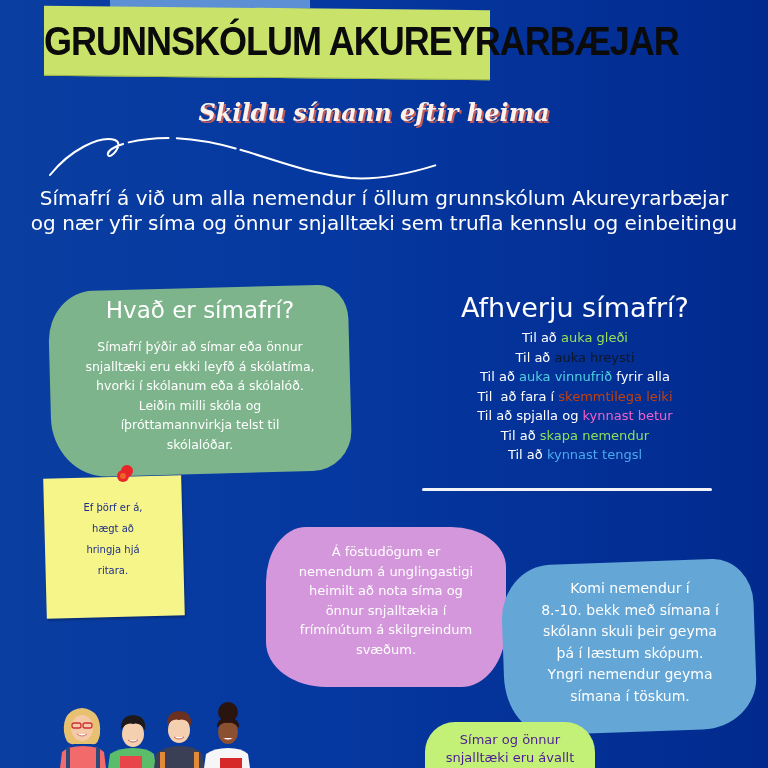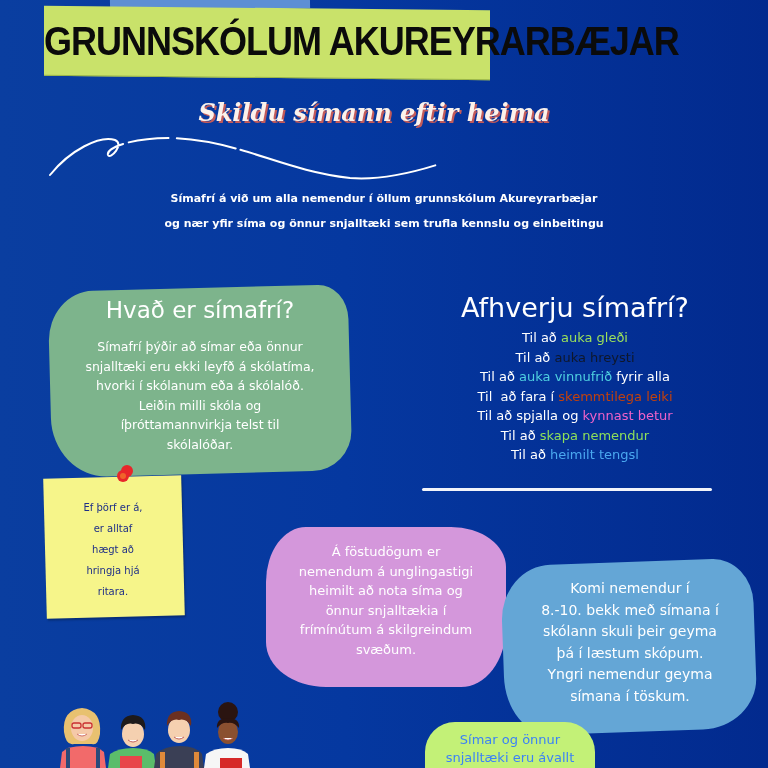--- a/index.html
+++ b/index.html
@@ -36,23 +36,22 @@
     left: 0; width: 748px; top: 98px; text-align: center;
     font-family: "DejaVu Serif", serif; font-style: italic; font-weight: bold;
     font-size: 24px; color: #fbf2ec;
     text-shadow: 2px 2px 0 #c25a5a;
   }
 
   .swirl { left: 40px; top: 130px; width: 460px; height: 55px; }
 
   .intro {
     left: 0; width: 768px; top: 186px; text-align: center;
-    font-family: "DejaVu Sans", sans-serif; font-size: 11px; line-height: 25px;
+    font-family: "DejaVu Sans", sans-serif; font-size: 20px; line-height: 25px;
     color: #ffffff;
-    font-weight: bold;
   }
 
   
   .bubble-green {
     left: 50px; top: 288px; width: 300px; height: 186px;
     background: #7db48c;
     border-radius: 45px 30px 40px 55px / 50px 35px 40px 60px;
     transform: rotate(-1.5deg);
   }
   .green-title {
@@ -116,21 +115,21 @@
   }
 
   
   .bubble-lime {
     left: 425px; top: 722px; width: 170px; height: 70px;
     background: #c3f177;
     border-radius: 30px 30px 10px 10px;
   }
   .lime-text {
     left: 425px; top: 731px; width: 170px; text-align: center;
-    font-size: 13px; line-height: 18px; color: #3b82f6;
+    font-size: 13px; line-height: 18px; color: #4c1d95;
   }
 
   
   .students { left: 48px; top: 690px; width: 210px; height: 78px; }
 </style>
 </head>
 <body>
 
 <div class="abs top-strip"></div>
 
@@ -160,35 +159,34 @@
 </div>
 
 <div class="abs sticky"></div>
 <svg class="abs pin" viewBox="0 0 22 22">
   <circle cx="13" cy="8" r="6" fill="#e8262a"></circle>
   <circle cx="9" cy="13" r="6" fill="#e8262a"></circle>
   <circle cx="9" cy="13" r="3" fill="#f0642a"></circle>
 </svg>
 <div class="abs sticky-text">
   <div>Ef þörf er á,</div>
-  <div>er alltaf</div>
   <div>hægt að</div>
   <div>hringja hjá</div>
   <div>ritara.</div>
 </div>
 
 <div class="abs why-title">Afhverju símafrí?</div>
 <div class="abs why-list">
   <div class="row"><span>Til að </span><span style="color:#9be05a">auka gleði</span><span></span></div>
   <div class="row"><span>Til að </span><span style="color:#0f172a">auka hreysti</span><span></span></div>
   <div class="row"><span>Til að </span><span style="color:#4fd0e0">auka vinnufrið</span><span> fyrir alla</span></div>
   <div class="row"><span style="white-space:pre">Til  að fara í </span><span style="color:#c2410c">skemmtilega leiki</span><span></span></div>
   <div class="row"><span>Til að spjalla og </span><span style="color:#f062c8">kynnast betur</span><span></span></div>
   <div class="row"><span>Til að </span><span style="color:#8ee05a">skapa nemendur</span><span></span></div>
-  <div class="row"><span>Til að </span><span style="color:#4aa8f0">heimilt tengsl</span><span></span></div>
+  <div class="row"><span>Til að </span><span style="color:#4aa8f0">kynnast tengsl</span><span></span></div>
 </div>
 <div class="abs why-line"></div>
 
 <div class="abs bubble-purple"></div>
 <div class="abs purple-text">
   <div>Á föstudögum er</div>
   <div>nemendum á unglingastigi</div>
   <div>heimilt að nota síma og</div>
   <div>önnur snjalltækia í</div>
   <div>frímínútum á skilgreindum</div>

